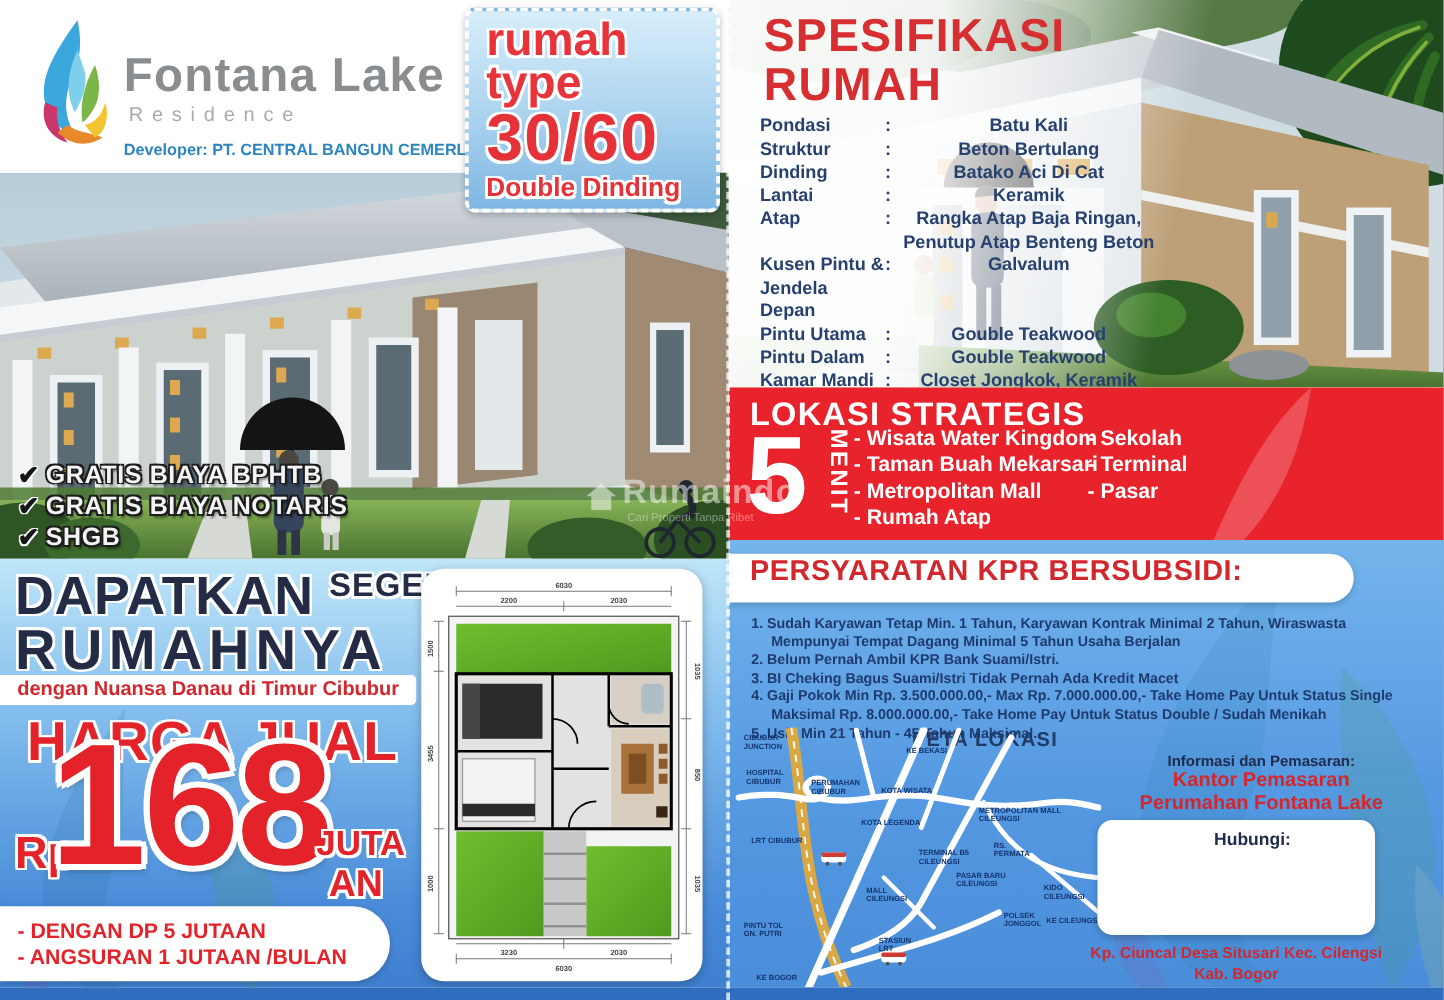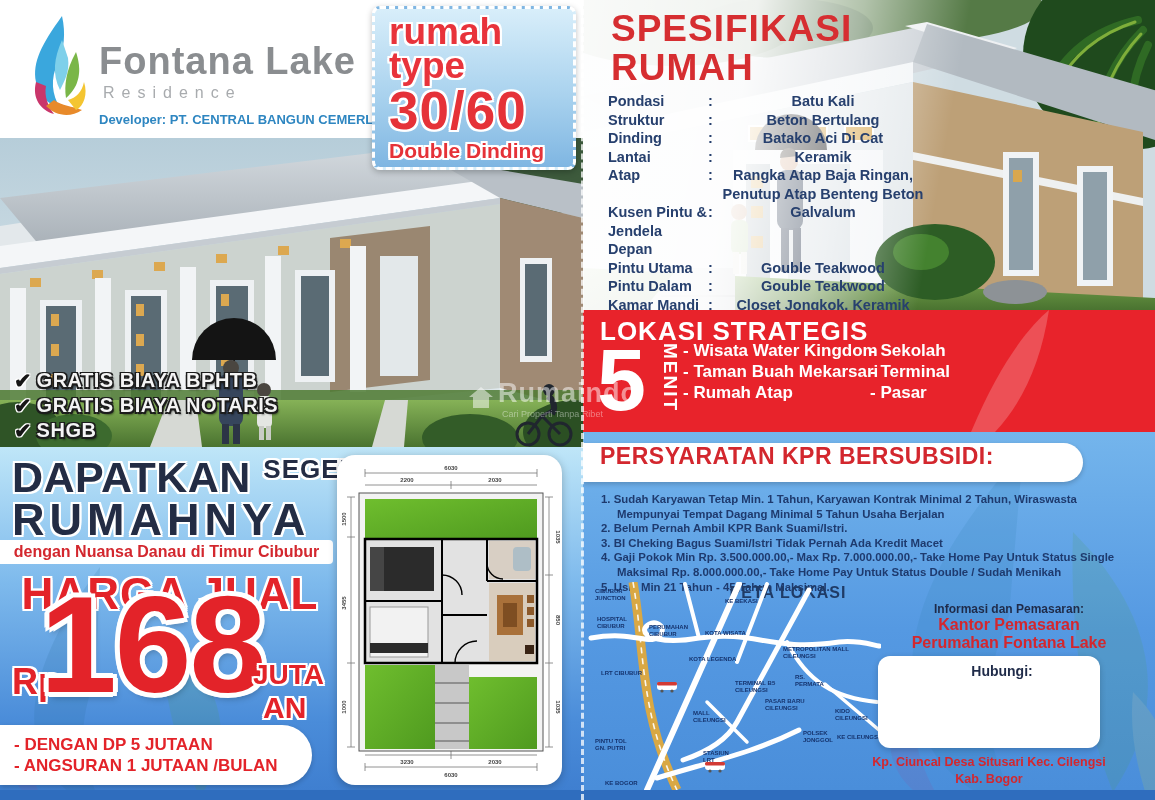--- a/index.html
+++ b/index.html
@@ -483,20 +483,21 @@
     <div class="red-band">
       <svg class="abs" style="left:378px;top:0;" width="120" height="122" viewBox="0 0 120 122">
         <path d="M10,122 C40,50 70,15 88,0 C80,52 62,92 34,122 Z" fill="#f0696d" opacity=".65"></path>
       </svg>
       <div class="loc-title">LOKASI STRATEGIS</div>
       <div class="loc-min">5</div>
       <div class="loc-unit">MENIT</div>
       <div class="loc-col loc-col1">
         <div>- Wisata Water Kingdom</div>
         <div>- Taman Buah Mekarsari</div>
+        <div>- Metropolitan Mall</div>
         <div>- Rumah Atap</div>
       </div>
       <div class="loc-col loc-col2">
         <div>- Sekolah</div>
         <div>- Terminal</div>
         <div>- Pasar</div>
       </div>
     </div>
 
     <div class="blue-right">

